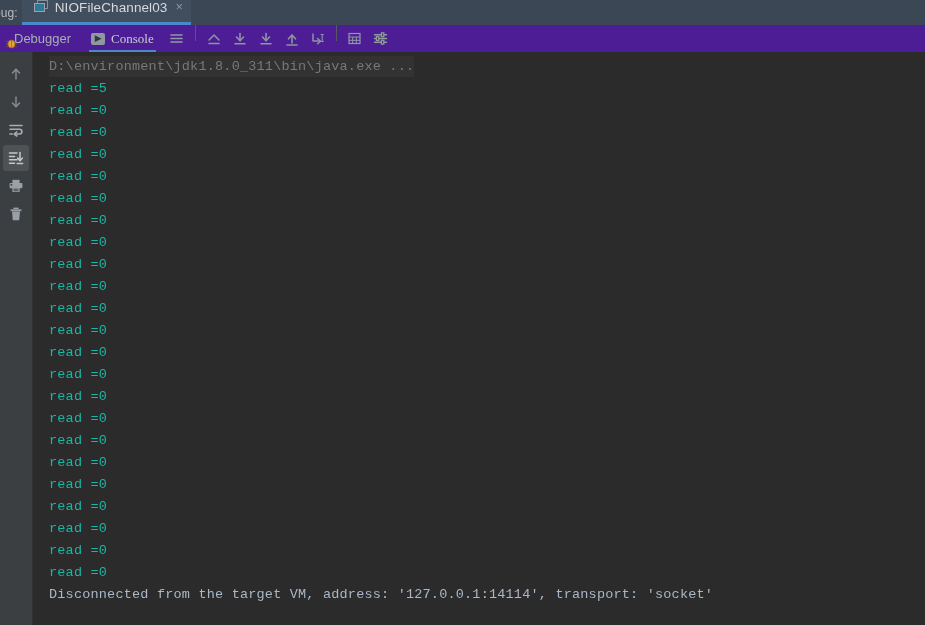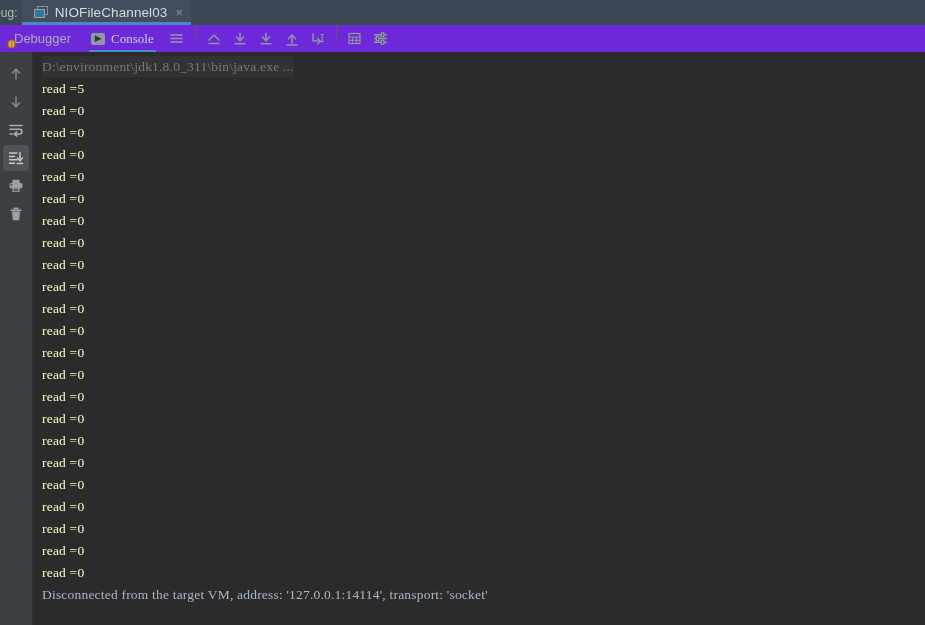--- a/index.html
+++ b/index.html
@@ -37,21 +37,21 @@
     color: #bbbbbb;
     font-size: 12px;
     padding: 0 4px 5px 0;
     margin-left: -6px;
     white-space: nowrap;
     letter-spacing: 0.1px;
   }
   .run-tab {
     position: relative;
     display: flex;
-    align-items: center;
+    align-items: flex-start;
     height: 25px;
     padding: 0 8px 0 12px;
     background: #414e5e;
     box-sizing: border-box;
   }
   .run-tab::after {
     content: "";
     position: absolute;
     left: 0;
     right: 0;
@@ -93,21 +93,21 @@
     color: #8e959d;
     font-size: 13px;
     line-height: 1;
     cursor: default;
   }
 
   
   .toolbar {
     height: 27px;
     min-height: 27px;
-    background: #6d28d9;
+    background: #4c1d95;
     display: flex;
     align-items: flex-start;
     position: relative;
   }
   .tool-tab {
     display: flex;
     align-items: center;
     height: 27px;
     padding: 0 10px;
     position: relative;
@@ -205,36 +205,36 @@
     flex: 1 1 auto;
     background: #2b2b2b;
     overflow: hidden;
     position: relative;
     padding-top: 4px;
     box-sizing: border-box;
   }
   .line {
     height: 22px;
     line-height: 22px;
-    font-family: Liberation Serif, serif;
+    font-family: Liberation Mono, monospace;
     font-size: 13.5px;
     white-space: pre;
-    padding-left: 9px;
+    padding-left: 16px;
     color: #bbbbbb;
     letter-spacing: 0.2px;
   }
   .line.cmd {
     color: #787878;
   }
   .line.cmd .hl {
     background: #323232;
     padding: 3px 0;
   }
   .line.sys { color: #a9b7c6; }
-  .line.out { color: #fef9c3; }
+  .line.out { color: #14b8a6; }
 </style>
 </head>
 <body>
 
 <div class="app">
 
   <div class="topbar">
     <div class="topbar-label">bug:</div>
     <div class="run-tab">
       <span class="run-tab-icon">

